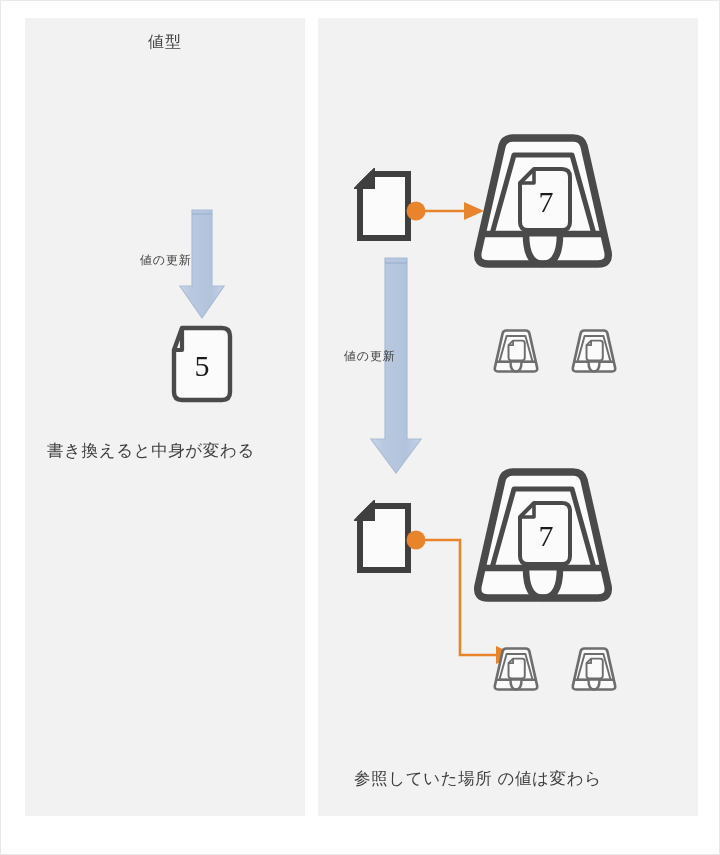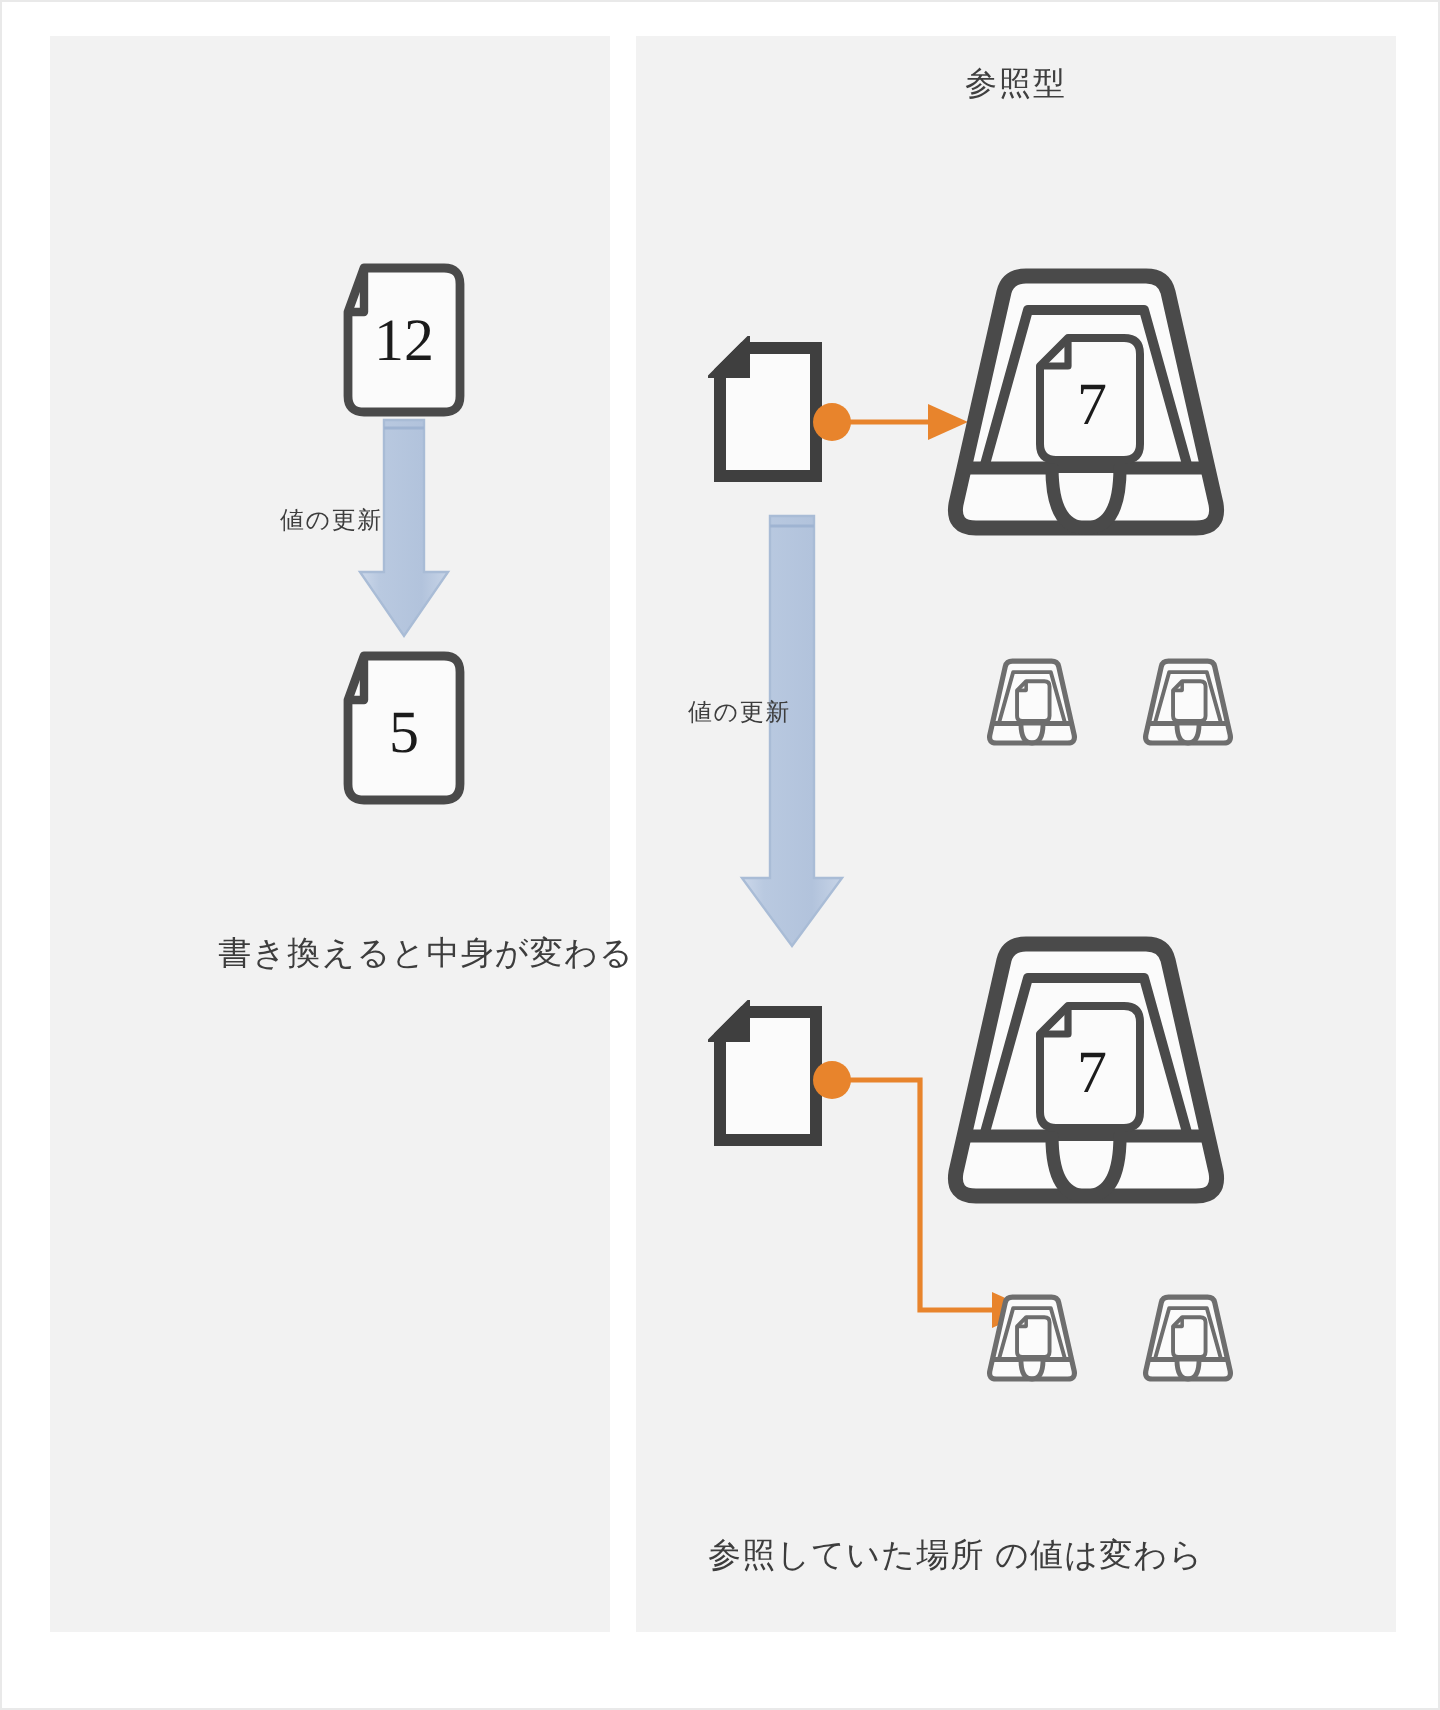--- a/index.html
+++ b/index.html
@@ -59,28 +59,22 @@
     font-family:"Liberation Serif","DejaVu Serif",serif;
   }
 </style>
 </head>
 <body>
 
 <div id="page">
 
   <div class="panel" id="panel-value">
 
-
-    <div class="fig" style="left:127px;top:102px;">
-      <svg width="100" height="100" viewBox="0 0 100 100">
-        <path d="M30 14 L70 14 Q78 14 78 22 L78 78 Q78 86 70 86 L30 86 Q22 86 22 78 L22 36 Z" fill="#fbfbfb" stroke="#4a4a4a" stroke-width="4.4" stroke-linejoin="round"></path>
-        <path d="M30 14 L30 36 L22 36" fill="none" stroke="#4a4a4a" stroke-width="4.2" stroke-linejoin="round"></path>
-        <text class="numtext" x="50" y="60" text-anchor="middle" font-size="30" fill="#1b1b1b">12</text>
-      </svg>
-    </div>
+    <div class="panel-title">値型</div>
+
 
     <div class="fig" style="left:144px;top:190px;">
       <svg width="66" height="115" viewBox="0 0 66 115">
         <defs>
           <linearGradient id="blueGradA" x1="0" y1="0" x2="1" y2="0">
             <stop offset="0%" stop-color="#ccd8ea"></stop>
             <stop offset="22%" stop-color="#b9c9e0"></stop>
             <stop offset="70%" stop-color="#b2c3dc"></stop>
             <stop offset="100%" stop-color="#c7d4e7"></stop>
           </linearGradient>
@@ -93,26 +87,25 @@
     <div class="arrow-label" style="left:115px;top:234px;">値の更新</div>
 
     <div class="fig" style="left:127px;top:296px;">
       <svg width="100" height="100" viewBox="0 0 100 100">
         <path d="M30 14 L70 14 Q78 14 78 22 L78 78 Q78 86 70 86 L30 86 Q22 86 22 78 L22 36 Z" fill="#fbfbfb" stroke="#4a4a4a" stroke-width="4.4" stroke-linejoin="round"></path>
         <path d="M30 14 L30 36 L22 36" fill="none" stroke="#4a4a4a" stroke-width="4.2" stroke-linejoin="round"></path>
         <text class="numtext" x="50" y="62" text-anchor="middle" font-size="30" fill="#1b1b1b">5</text>
       </svg>
     </div>
 
-    <div class="caption" style="left:32px;top:420px;width:260px;text-align:right;margin-top:27px;">書き換えると中身が変わる</div>
+    <div class="caption" style="left:22px;top:420px;width:260px;text-align:left;">書き換えると中身が変わる</div>
   </div>
 
   <div class="panel" id="panel-ref">
 
-    <div class="panel-title">参照型</div>
 
     <div class="fig" style="left:36px;top:150px;">
       <svg width="60" height="76" viewBox="0 0 60 76">
         <path d="M18 6 L54 6 L54 70 L6 70 L6 18 Z" fill="#fbfbfb" stroke="#3f3f3f" stroke-width="6" stroke-linejoin="miter"></path>
         <path d="M18 6 L18 18 L6 18 Z" fill="#3f3f3f" stroke="#3f3f3f" stroke-width="6" stroke-linejoin="miter"></path>
       </svg>
     </div>
 
     <div class="fig" style="left:84px;top:172px;">
       <svg width="86" height="42" viewBox="0 0 86 42">

